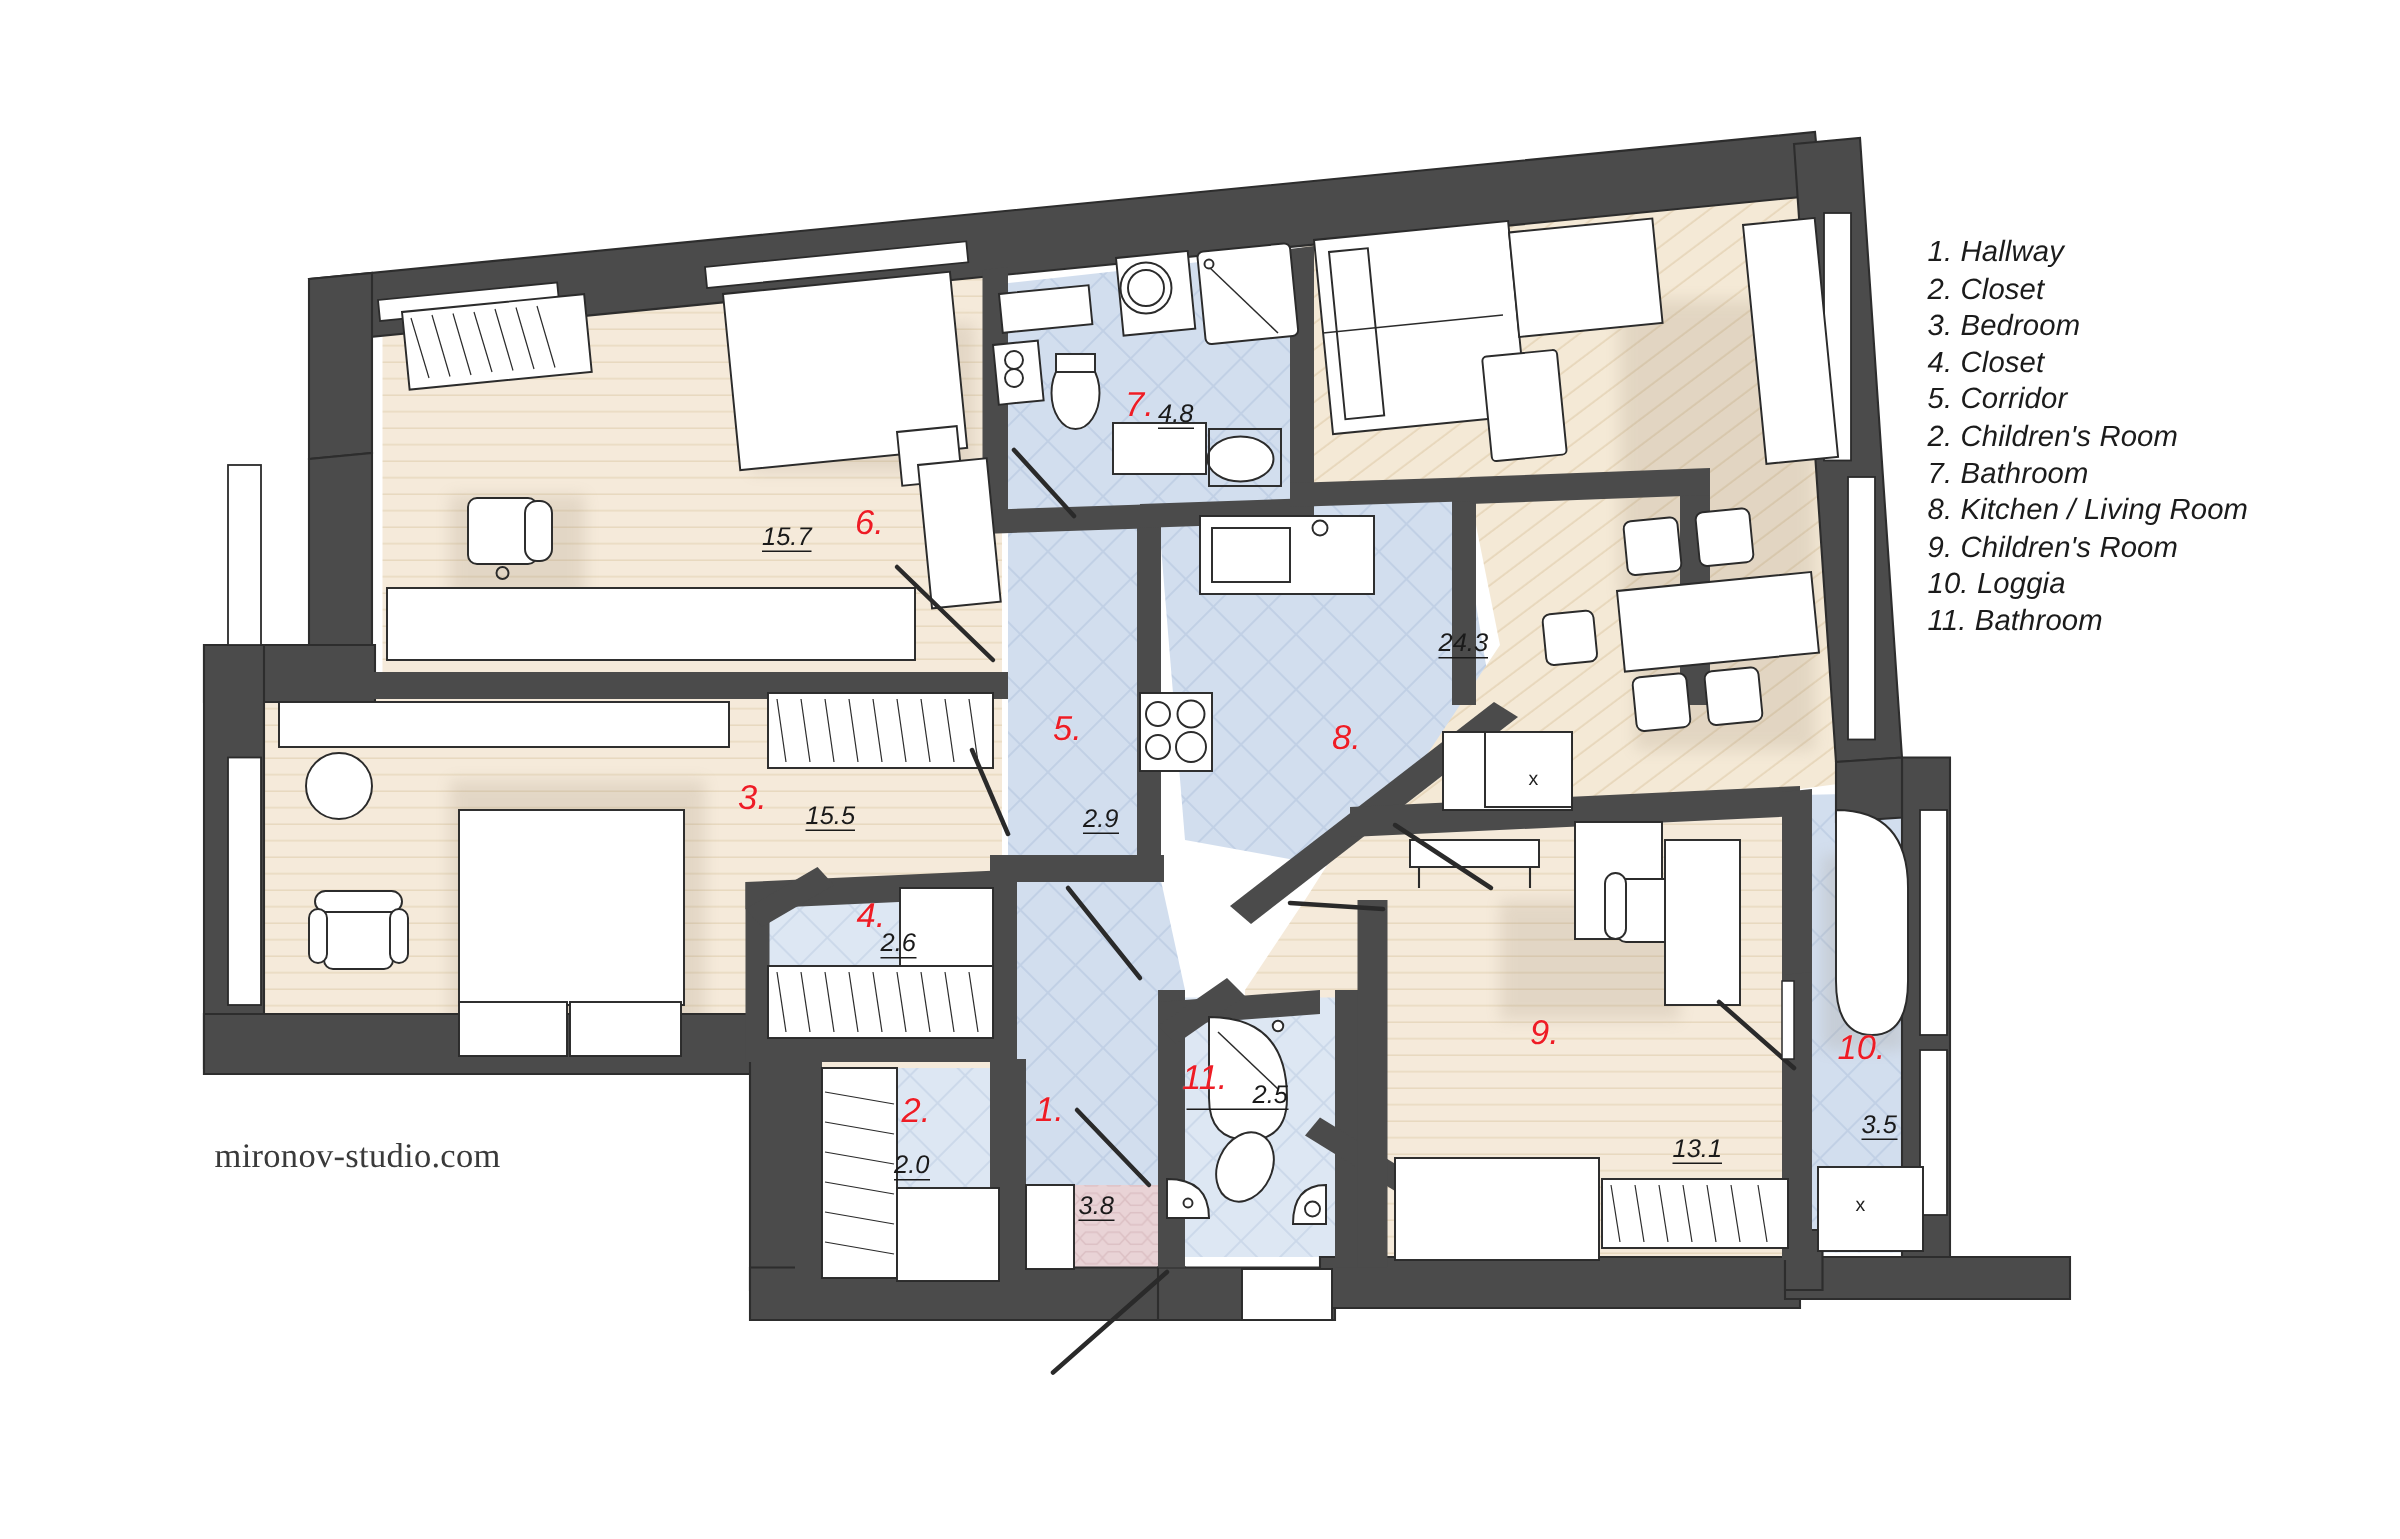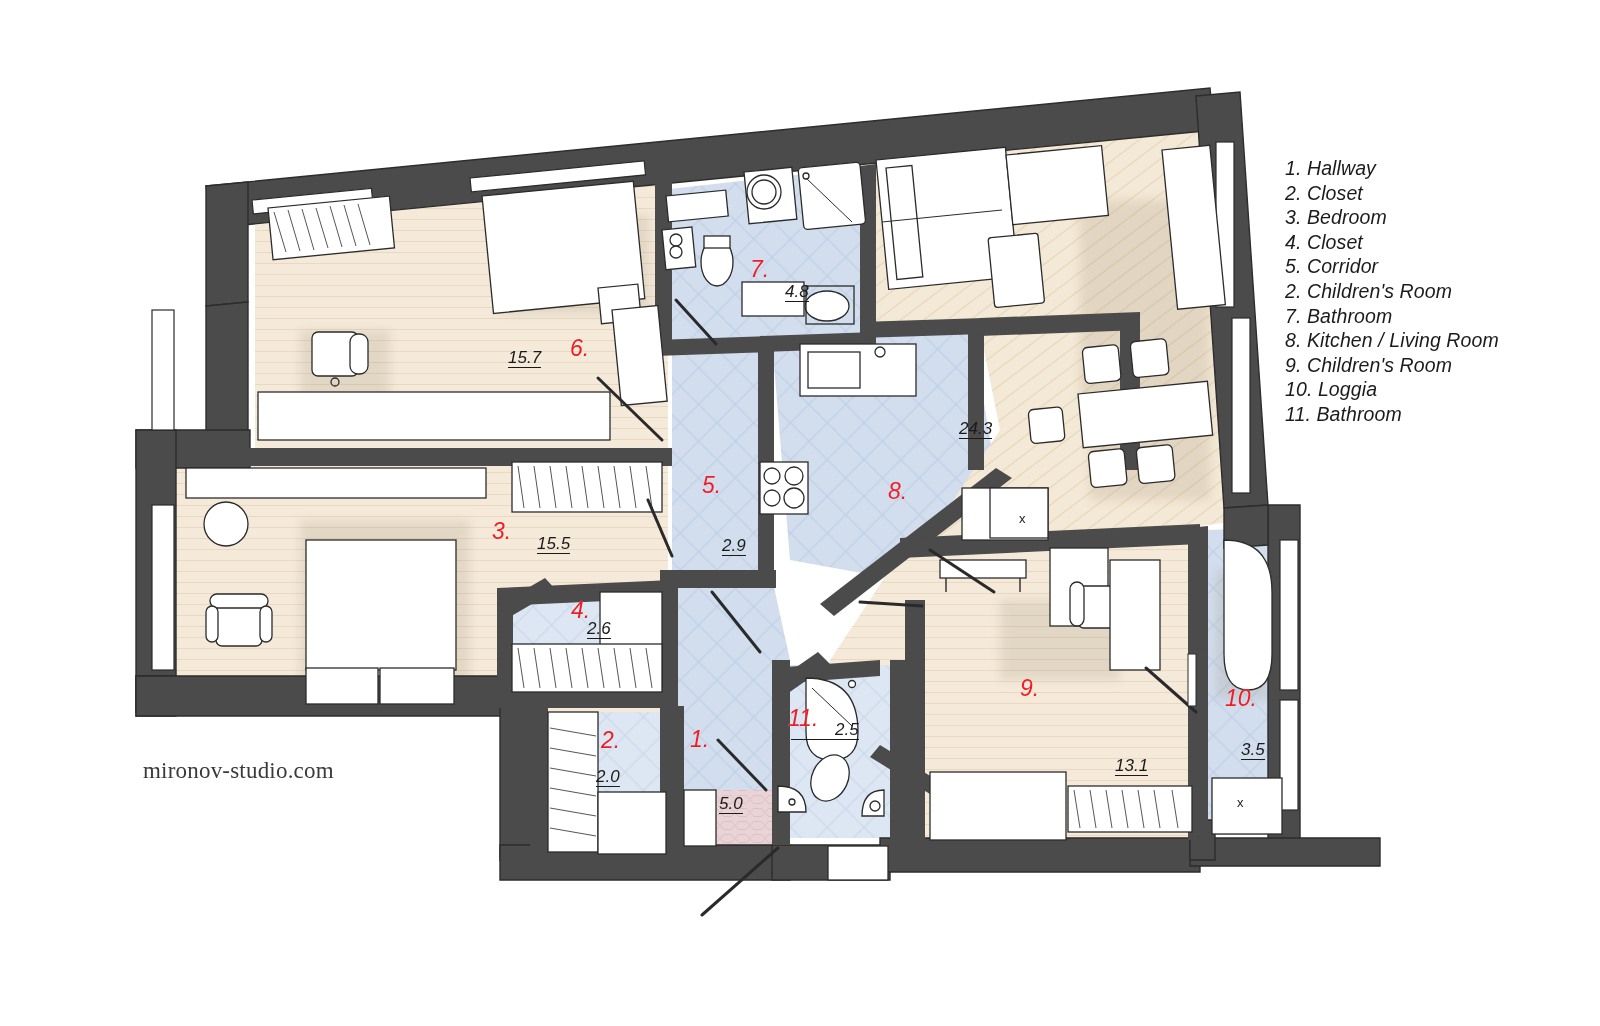--- a/index.html
+++ b/index.html
@@ -402,33 +402,33 @@
     <line x1="1146" y1="668" x2="1196" y2="712"></line>
     <line x1="702" y1="915" x2="778" y2="848"></line>
   </g>
   <g stroke="#2a2a2a" stroke-width="1" fill="#fff">
     <rect x="1188" y="654" width="8" height="52"></rect>
   </g>
 </svg>
 
 <div id="overlay">
     <div class="room-num" style="left: 690px; top: 726px;">1.</div>
-    <div class="room-area" style="left: 719px; top: 795px;">5.0</div>
+    <div class="room-area" style="left: 719px; top: 795px;">3.8</div>
     <div class="room-num" style="left: 601px; top: 727px;">2.</div>
     <div class="room-area" style="left: 596px; top: 768px;">2.0</div>
     <div class="room-num" style="left: 492px; top: 518px;">3.</div>
     <div class="room-area" style="left: 537px; top: 535px;">15.5</div>
     <div class="room-num" style="left: 571px; top: 597px;">4.</div>
     <div class="room-area" style="left: 587px; top: 620px;">2.6</div>
     <div class="room-num" style="left: 702px; top: 472px;">5.</div>
     <div class="room-area" style="left: 722px; top: 537px;">2.9</div>
     <div class="room-num" style="left: 570px; top: 335px;">6.</div>
     <div class="room-area" style="left: 508px; top: 349px;">15.7</div>
     <div class="room-num" style="left: 750px; top: 256px;">7.</div>
-    <div class="room-area" style="left: 772px; top: 283px; margin-left: 13px;">4.8</div>
+    <div class="room-area" style="left: 772px; top: 267px;">4.8</div>
     <div class="room-num" style="left: 888px; top: 478px;">8.</div>
     <div class="room-area" style="left: 959px; top: 420px;">24.3</div>
     <div class="room-num" style="left: 1020px; top: 675px;">9.</div>
     <div class="room-area" style="left: 1115px; top: 757px;">13.1</div>
     <div class="room-num" style="left: 1225px; top: 685px;">10.</div>
     <div class="room-area" style="left: 1241px; top: 741px;">3.5</div>
     <div class="room-num" style="left: 788px; top: 705px;">11.</div>
     <div class="room-area" style="left: 791px; top: 721px; padding-left: 44px;">2.5</div>
     <div class="xmark" style="left: 1019px; top: 511px;">x</div>
     <div class="xmark" style="left: 1237px; top: 795px;">x</div>

